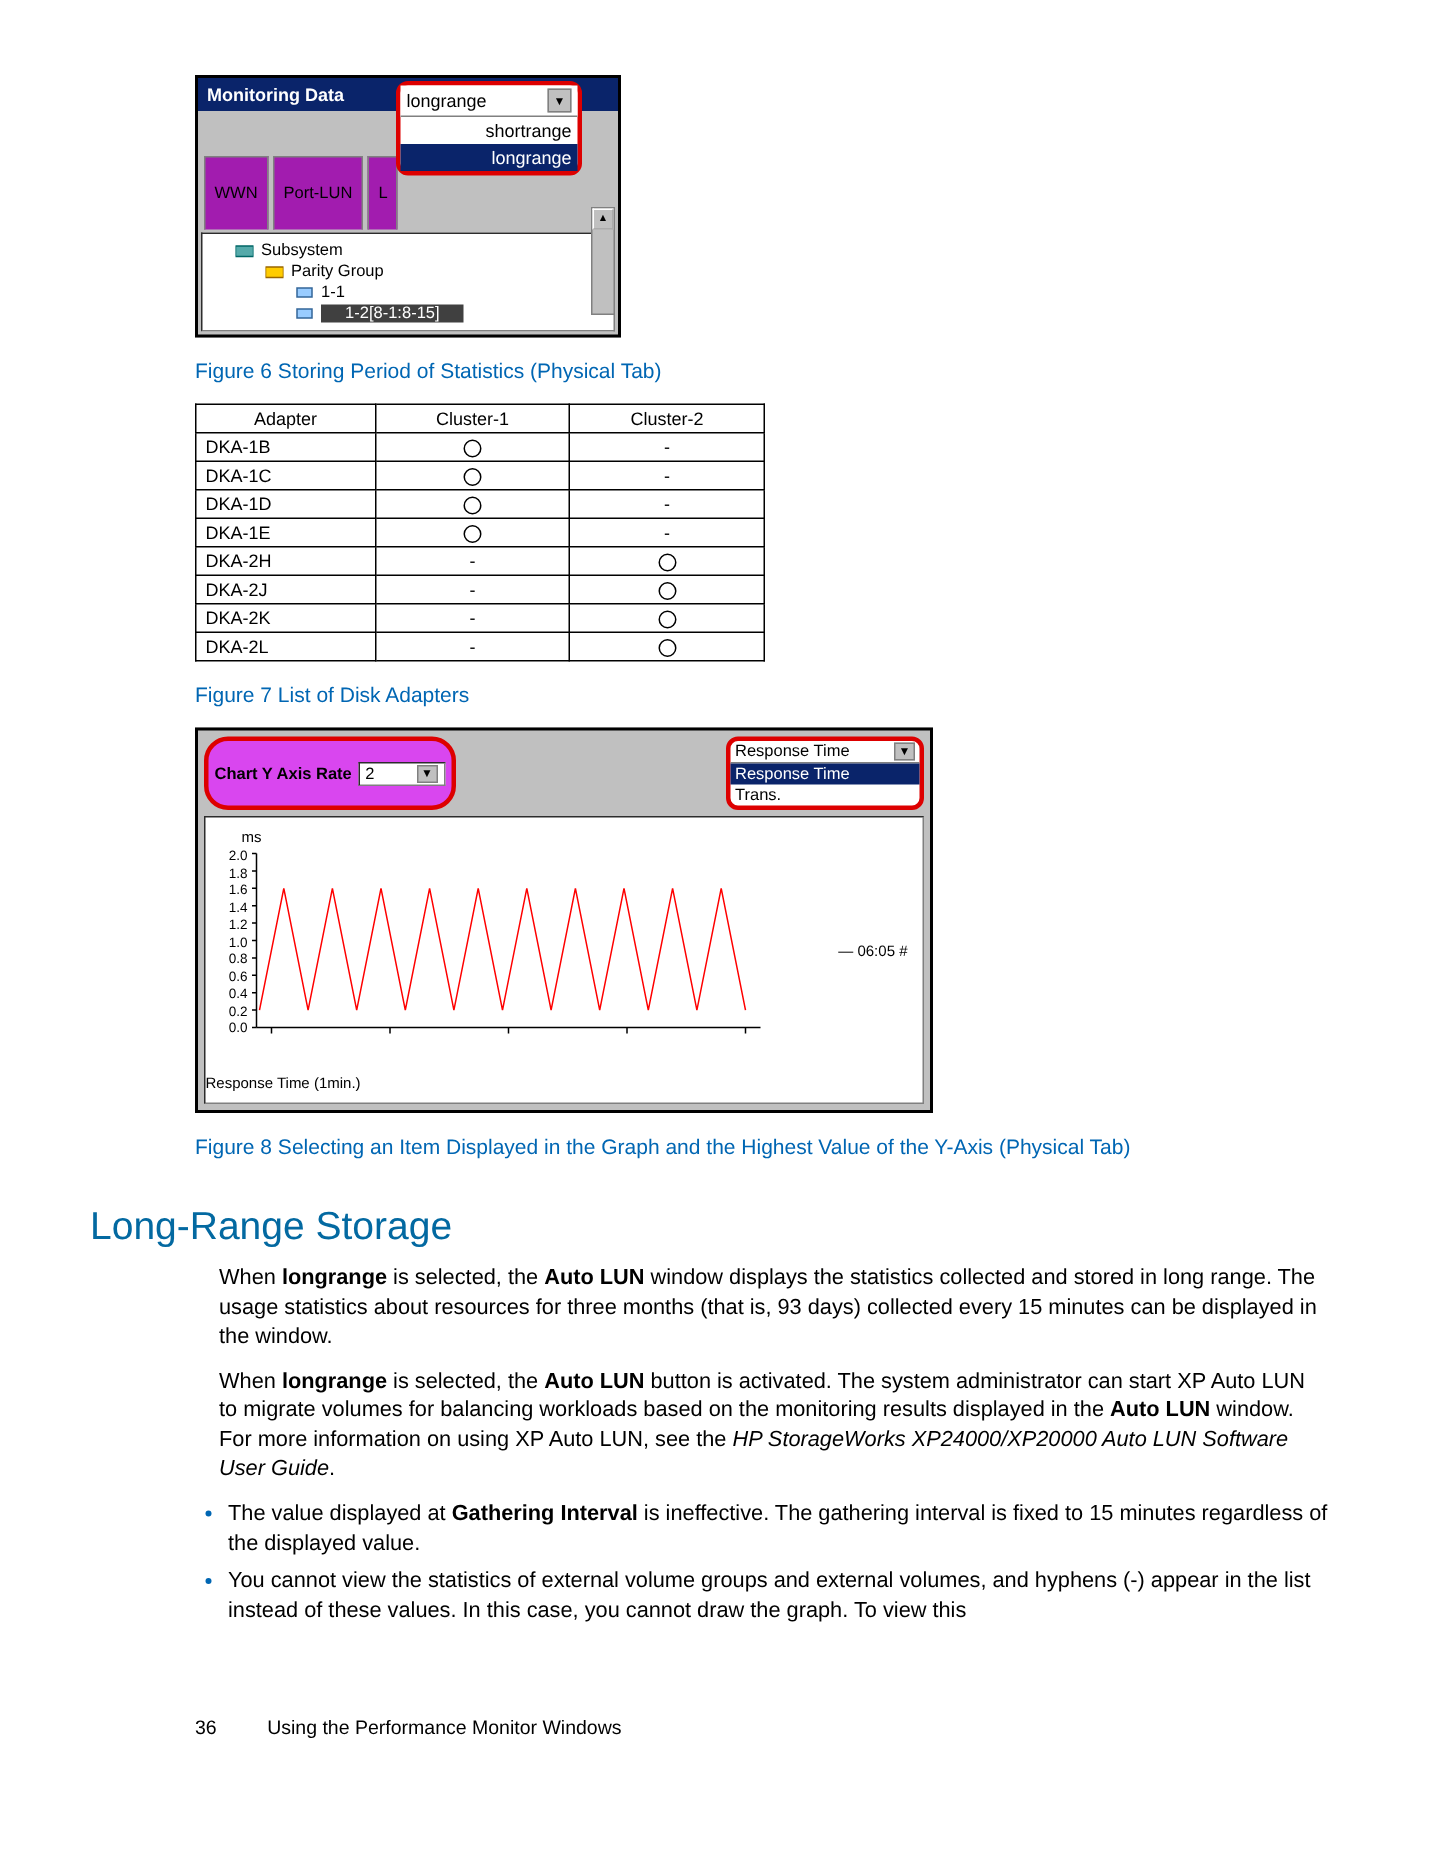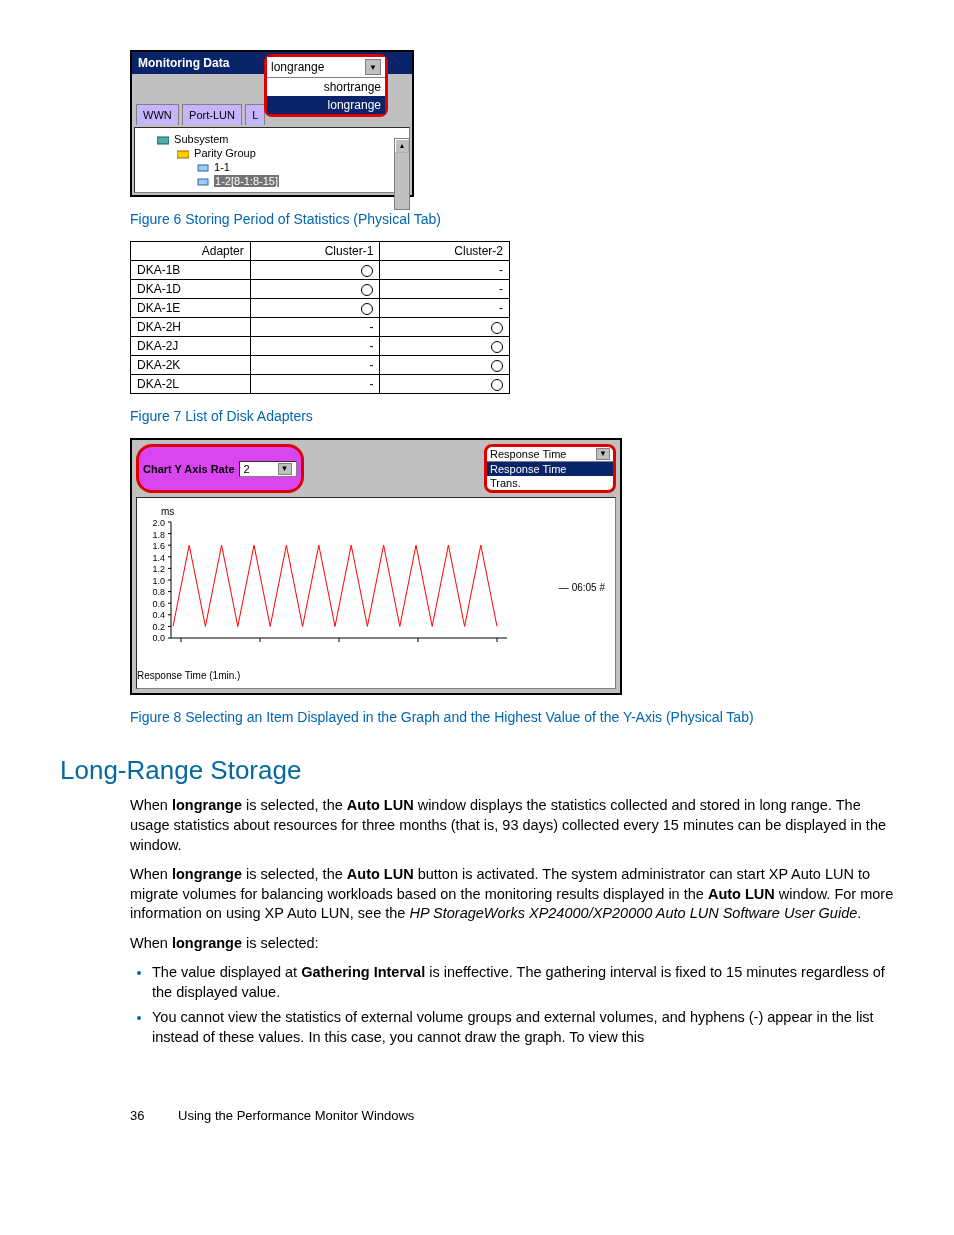--- a/index.html
+++ b/index.html
@@ -69,24 +69,24 @@
   .fig6-option.selected {
     background: #0a246a;
     color: #fff;
   }
   .fig6-tabs {
     background: #c0c0c0;
     padding: 30px 4px 0 4px;
   }
   .fig6-tab {
     display: inline-block;
-    background: #c4b5fd;
+    background: #a21caf;
     border: 1px solid #808080;
     border-bottom: none;
-    padding: 4px 6px;
+    padding: 18px 6px;
     font-size: 11px;
   }
   .fig6-tree {
     background: #fff;
     border: 1px inset #808080;
     margin: 2px;
     padding: 4px;
     font-size: 11px;
     position: relative;
   }
@@ -97,23 +97,23 @@
   .fig6-tree-item.level2 { padding-left: 38px; }
   .fig6-tree-item.level3 { padding-left: 58px; }
   .fig6-tree-icon {
     display: inline-block;
     width: 12px;
     height: 10px;
     vertical-align: middle;
     margin-right: 2px;
   }
   .fig6-highlight {
-    background: #737373;
+    background: #404040;
     color: #fff;
-    padding: 0 1px;
+    padding: 0 16px;
     margin-top: 24px;
   }
   .fig6-scrollbar {
     position: absolute;
     right: 2px;
     top: 86px;
     width: 14px;
     height: 70px;
     background: #c0c0c0;
     border: 1px solid #808080;
@@ -136,21 +136,21 @@
 
   .adapter-table {
     border-collapse: collapse;
     margin-left: 70px;
     width: 380px;
     font-size: 12px;
   }
   .adapter-table th, .adapter-table td {
     border: 1px solid #000;
     padding: 2px 6px;
-    text-align: right;
+    text-align: center;
     font-weight: normal;
   }
   .adapter-table td:first-child {
     text-align: left;
   }
 
   .fig8-container {
     margin-left: 70px;
     width: 480px;
     border: 2px solid #000;
@@ -252,21 +252,21 @@
     color: #0369a1;
     font-weight: normal;
     font-size: 26px;
     margin: 30px 0 10px 0;
   }
   .body-text {
     margin-left: 70px;
     font-size: 14.5px;
     line-height: 1.35;
   }
-  .body-text p { margin: 10px 0; }
+  .body-text p { margin: 10px 16px; }
   .body-text ul { margin: 8px 0; padding-left: 22px; }
   .body-text li { margin: 6px 0; }
   .body-text li::marker { color: #0066b3; }
   .body-text b { font-weight: bold; }
   .body-text i { font-style: italic; }
 
   .footer-line {
     margin-top: 60px;
     margin-left: 70px;
     font-size: 13px;
@@ -339,20 +339,25 @@
   <thead>
     <tr>
       <th>Adapter</th>
       <th>Cluster-1</th>
       <th>Cluster-2</th>
     </tr>
   </thead>
   <tbody id="adapter-tbody">
       <tr>
         <td>DKA-1B</td>
+        <td><span class="circle-marker"></span></td>
+        <td>-</td>
+      </tr>
+      <tr>
+        <td>DKA-1C</td>
         <td><span class="circle-marker"></span></td>
         <td>-</td>
       </tr>
       <tr>
         <td>DKA-1D</td>
         <td><span class="circle-marker"></span></td>
         <td>-</td>
       </tr>
       <tr>
         <td>DKA-1E</td>
@@ -453,23 +458,20 @@
 <div class="fig-caption" style="text-align:left;">Figure 8 Selecting an Item Displayed in the Graph and the Highest Value of the Y-Axis (Physical Tab)</div>
 
 <h2 class="section">Long-Range Storage</h2>
 <div class="body-text">
   <p>
     <span>When </span><b>longrange</b><span> is selected, the </span><b>Auto LUN</b><span> window displays the statistics collected and stored in long range. The usage statistics about resources for three months (that is, 93 days) collected every 15 minutes can be displayed in the window.</span>
   </p>
   <p>
     <span>When </span><b>longrange</b><span> is selected, the </span><b>Auto LUN</b><span> button is activated. The system administrator can start XP Auto LUN to migrate volumes for balancing workloads based on the monitoring results displayed in the </span><b>Auto LUN</b><span> window. For more information on using XP Auto LUN, see the </span><i>HP StorageWorks XP24000/XP20000 Auto LUN Software User Guide</i><span>.</span>
   </p>
-  <p>
-    <span>When </span><b>longrange</b><span> is selected:</span>
-  </p>
   <ul>
     <li>
       <span>The value displayed at </span><b>Gathering Interval</b><span> is ineffective. The gathering interval is fixed to 15 minutes regardless of the displayed value.</span>
     </li>
     <li>You cannot view the statistics of external volume groups and external volumes, and hyphens (-) appear in the list instead of these values. In this case, you cannot draw the graph. To view this</li>
   </ul>
 </div>
 
 <div class="footer-line">
   <span class="pagenum">36</span>

